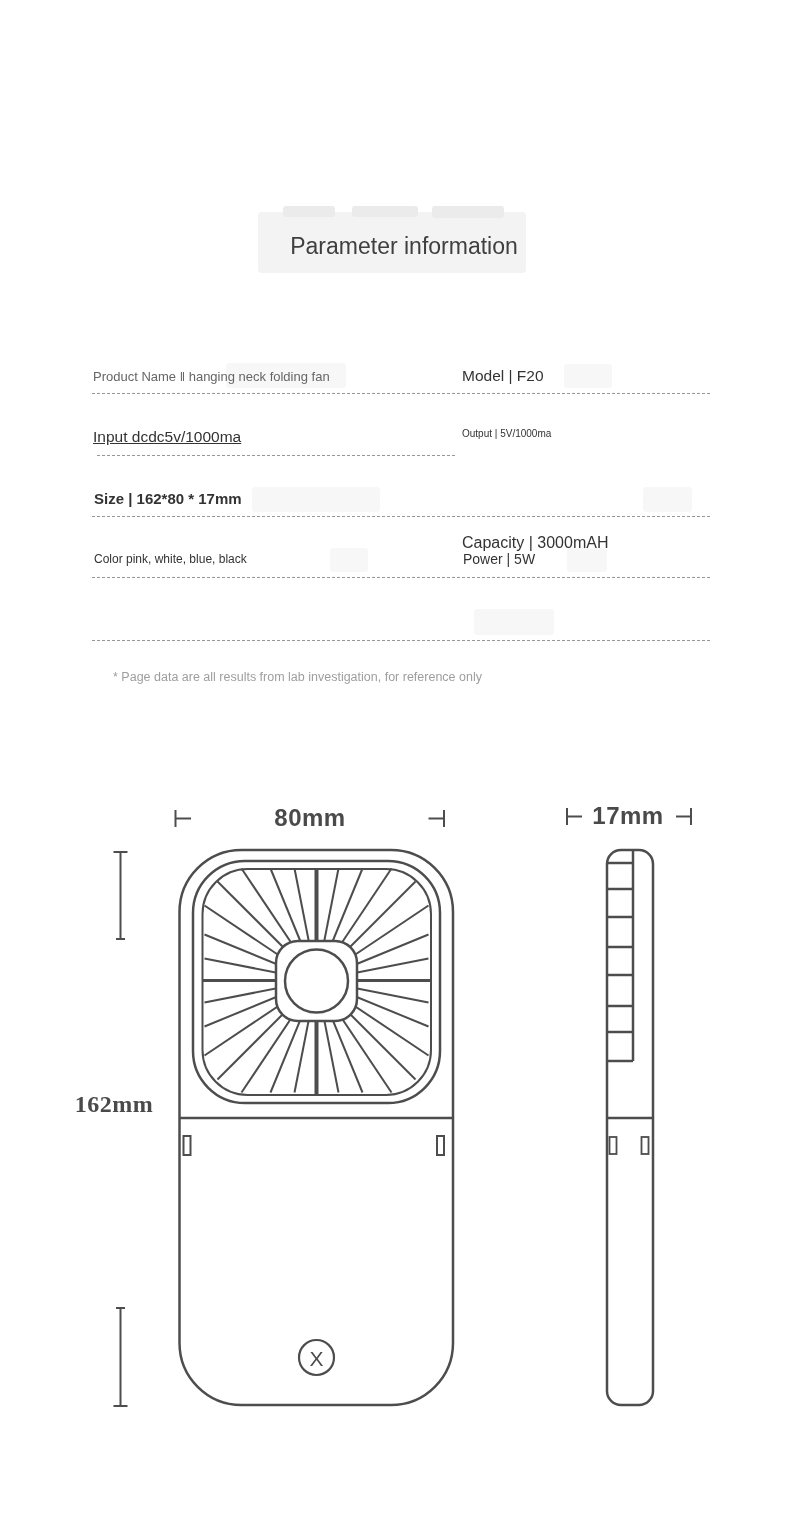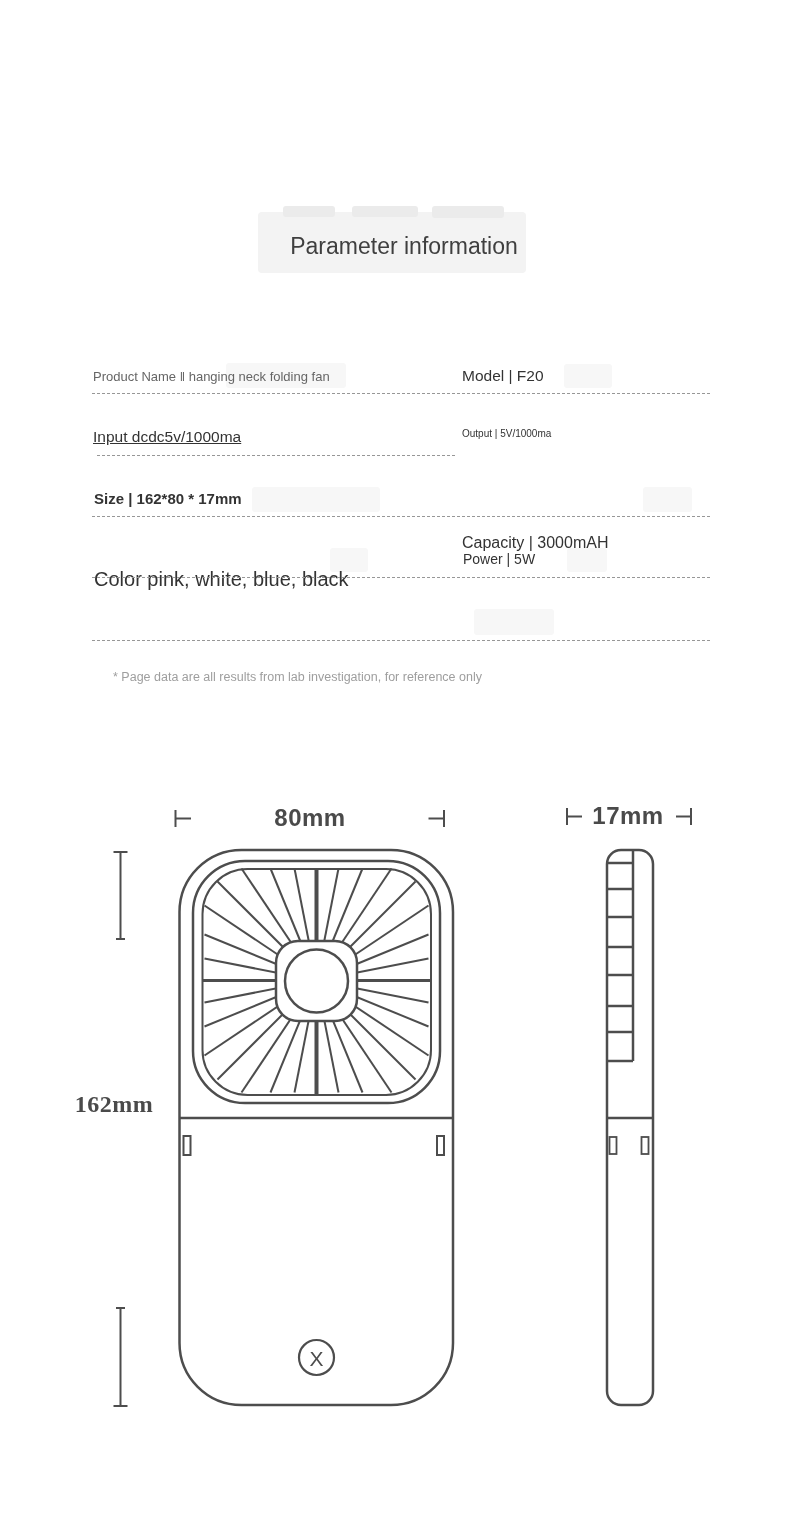--- a/index.html
+++ b/index.html
@@ -58,21 +58,21 @@
   <div class="abs dash" style="left:92px; top:393px; width:618px;"></div>
 
   <div class="abs cell" style="left:93px;  top:428px; font-size:15.5px;text-decoration:underline;">Input dcdc5v/1000ma</div>
   <div class="abs cell" style="left:462px; top:428px; font-size:10px;">Output | 5V/1000ma</div>
   <div class="abs dash" style="left:97px; top:455px; width:358px;"></div>
 
   <div class="abs cell" style="left:94px;  top:490px; font-size:15px;font-weight:bold;">Size | 162*80 * 17mm</div>
   <div class="abs cell" style="left:462px; top:489px; font-size:16px;margin-top:45px;">Capacity | 3000mAH</div>
   <div class="abs dash" style="left:92px; top:516px; width:618px;"></div>
 
-  <div class="abs cell" style="left:94px;  top:568px; font-size:20px;">Color pink, white, blue, black</div>
+  <div class="abs cell" style="left:94px;  top:552px; font-size:12px;">Color pink, white, blue, black</div>
   <div class="abs cell" style="left:463px; top:551px; font-size:14px;">Power | 5W</div>
   <div class="abs dash" style="left:92px; top:577px; width:618px;"></div>
 
   <div class="abs dash" style="left:92px; top:640px; width:618px;"></div>
 
   <div class="abs footnote" style="left:92px; top:670px;">* Page data are all results from lab investigation, for reference only</div>
 
   <svg class="abs diagram" viewBox="0 0 790 1529" fill="none" stroke="#4d4d4d" stroke-width="2" stroke-linecap="butt">
 
     <g>

